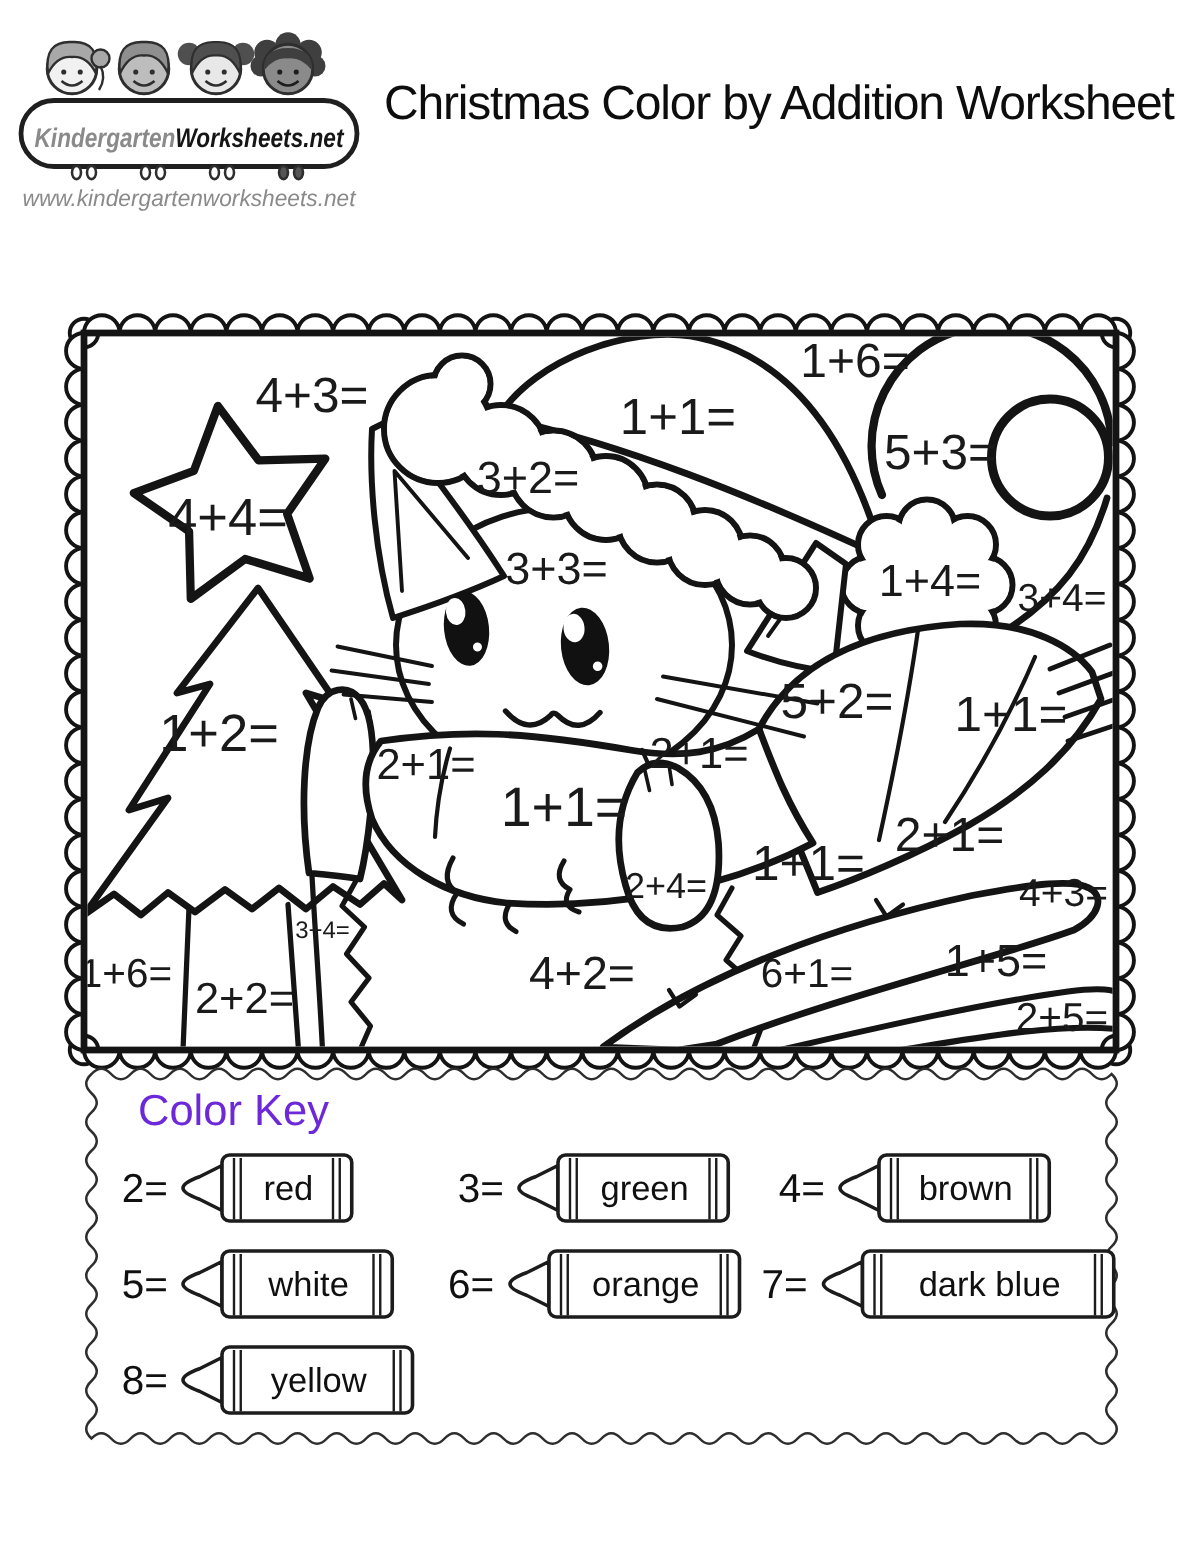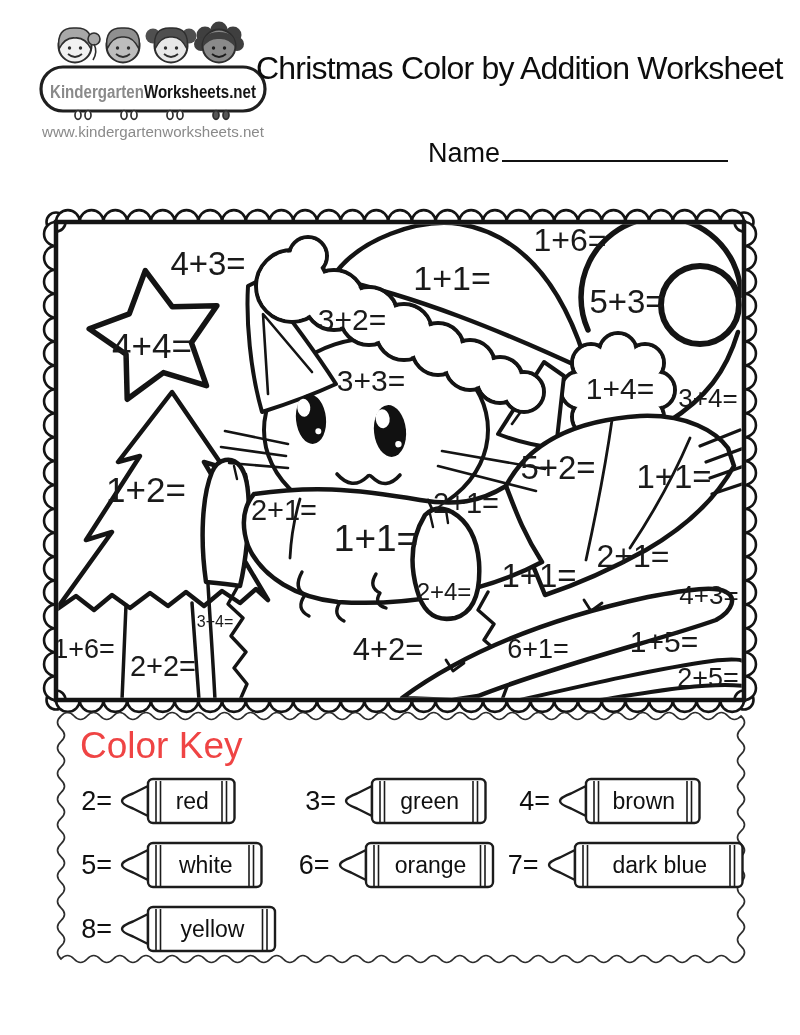--- a/index.html
+++ b/index.html
@@ -1,30 +1,30 @@
 <!DOCTYPE html>
 <html><head>
 <meta charset="utf-8">
 <style>
   html,body{margin:0;padding:0;background:#fff;}
   .page{position:relative;width:800px;height:1035px;background:#fff;overflow:hidden;
         font-family:"Liberation Sans",sans-serif;color:#141414;}
   
-  .logo-wrap{position:absolute;left:36px;top:8px;width:235px;height:138px;}
+  .logo-wrap{position:absolute;left:9px;top:8px;width:235px;height:138px;font-style:italic;}
   .title{position:absolute;left:256px;top:50px;width:516px;text-align:center;
          font-size:32px;letter-spacing:-0.8px;color:#0d0d0d;white-space:nowrap;}
   .name-row{position:absolute;left:428px;top:136px;font-size:27px;color:#0d0d0d;}
   .name-line{display:inline-block;width:226px;border-bottom:2.2px solid #111;height:24px;margin-left:2px;}
   
   .art{position:absolute;left:40px;top:203px;}
   .eq{font-family:"Liberation Sans",sans-serif;fill:#1a1a1a;text-anchor:middle;}
   
   .key{position:absolute;left:56px;top:711px;width:690px;height:253px;}
   .key-border{position:absolute;left:0;top:0;}
-  .key-heading{position:relative;margin:14px 0 2px 24px;font-size:37px;color:#ef4444;}
+  .key-heading{position:relative;margin:14px 0 2px 36px;font-size:29px;color:#6d28d9;}
   .key-rows{position:relative;padding-left:14px;}
   .ck-row{display:flex;align-items:center;height:60px;margin-top:4px;}
   .ck-item{display:flex;align-items:center;}
   .ck-item.c0{width:224px;}
   .ck-item.c1{width:214px;}
   .ck-num{font-size:27px;color:#101010;width:42px;text-align:right;margin-right:6px;}
   .ck-label{font-family:"Liberation Sans",sans-serif;font-size:23px;fill:#101010;text-anchor:middle;}
   
   .footer{position:absolute;left:0;top:977px;width:100%;text-align:center;
           font-size:14.5px;color:#3a3a3a;line-height:1.32;}
@@ -93,21 +93,20 @@
         <ellipse cx="134" cy="107" rx="3" ry="4.4"></ellipse>
           <ellipse cx="144" cy="107" rx="3" ry="4.4"></ellipse>
         <ellipse cx="180" cy="107" rx="3" ry="4.4" fill="#555"></ellipse>
           <ellipse cx="190" cy="107" rx="3" ry="4.4" fill="#555"></ellipse>
       </g>
       <text x="6" y="129" class="url-text" textLength="222" lengthAdjust="spacingAndGlyphs">www.kindergartenworksheets.net</text>
     </svg>
   </div>
 
   <div class="title">Christmas Color by Addition Worksheet</div>
-  <div class="name-row"><span>Name</span><span class="name-line"></span></div>
 
   <svg class="art" width="720" height="515" viewBox="40 203 720 515" aria-label="Christmas coloring scene: kitten wearing a Santa hat and scarf with mittens, beside a Christmas tree with a star, under a crescent moon, all regions labeled with addition problems">
     <defs>
       <clipPath id="frameClip">
           <rect x="58.3" y="224.3" width="683.4" height="473.4"></rect>
         </clipPath>
     </defs>
 
     <g clip-path="url(#frameClip)" stroke-linecap="round" stroke-linejoin="round">
 

